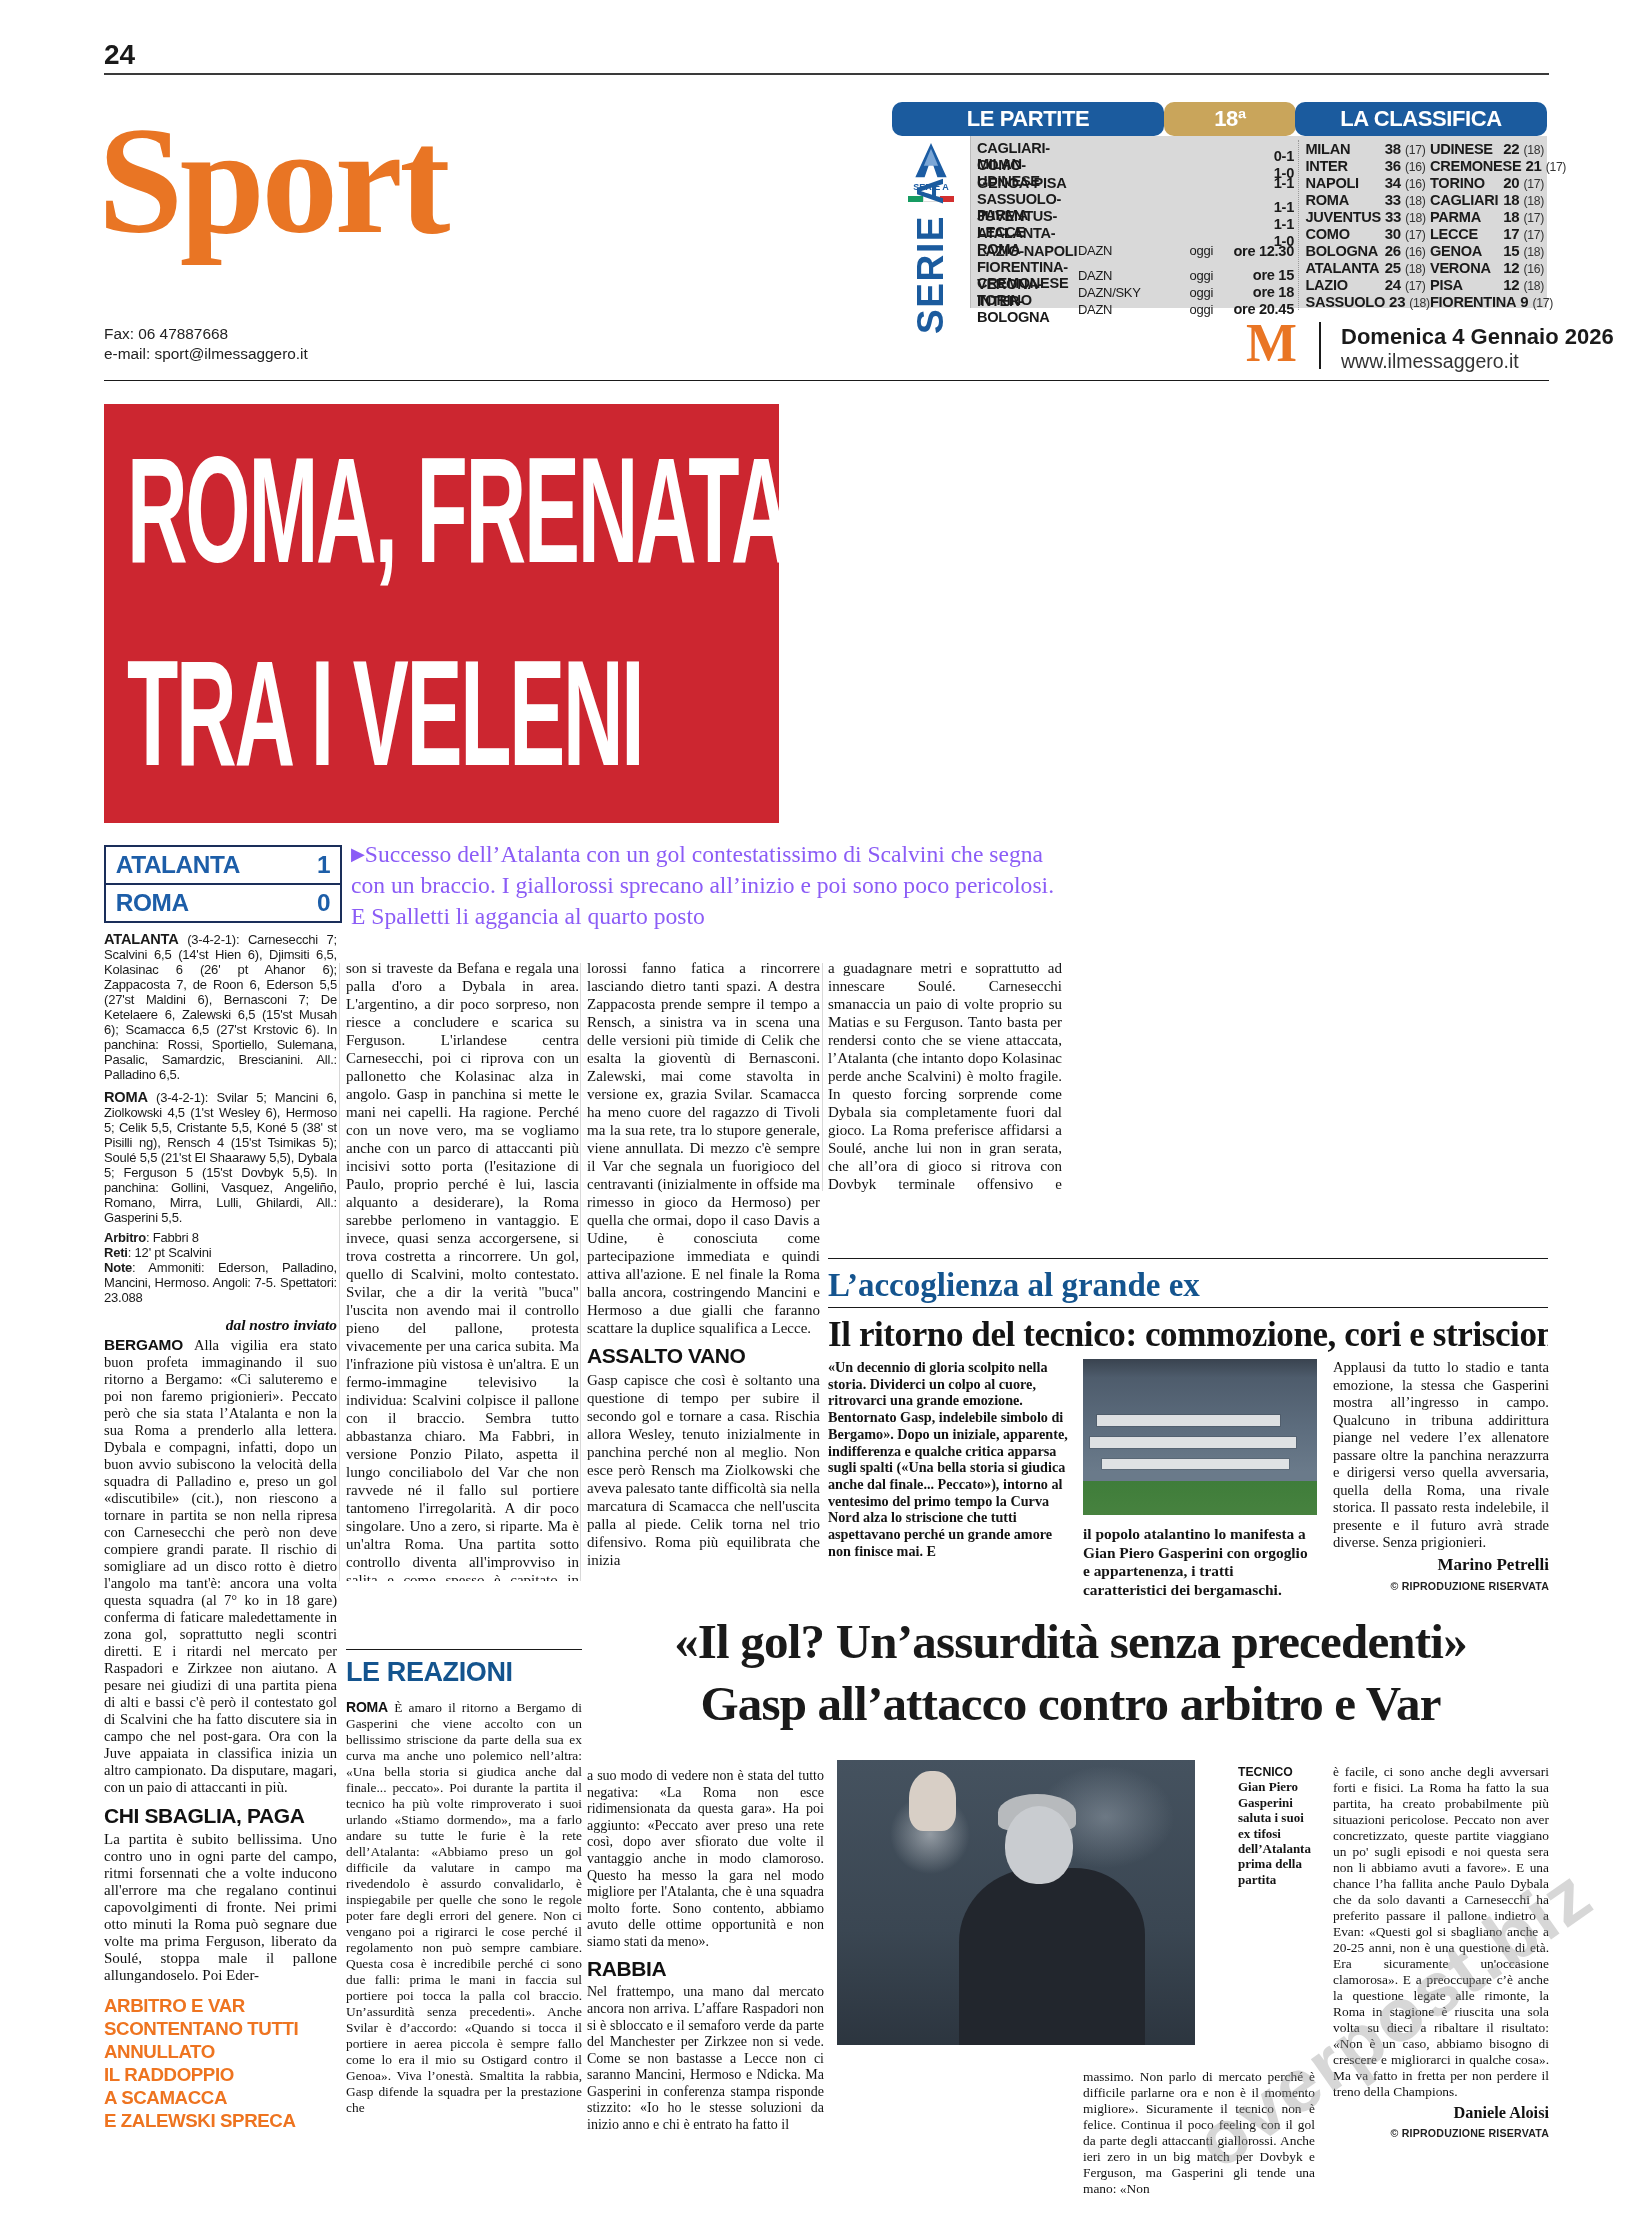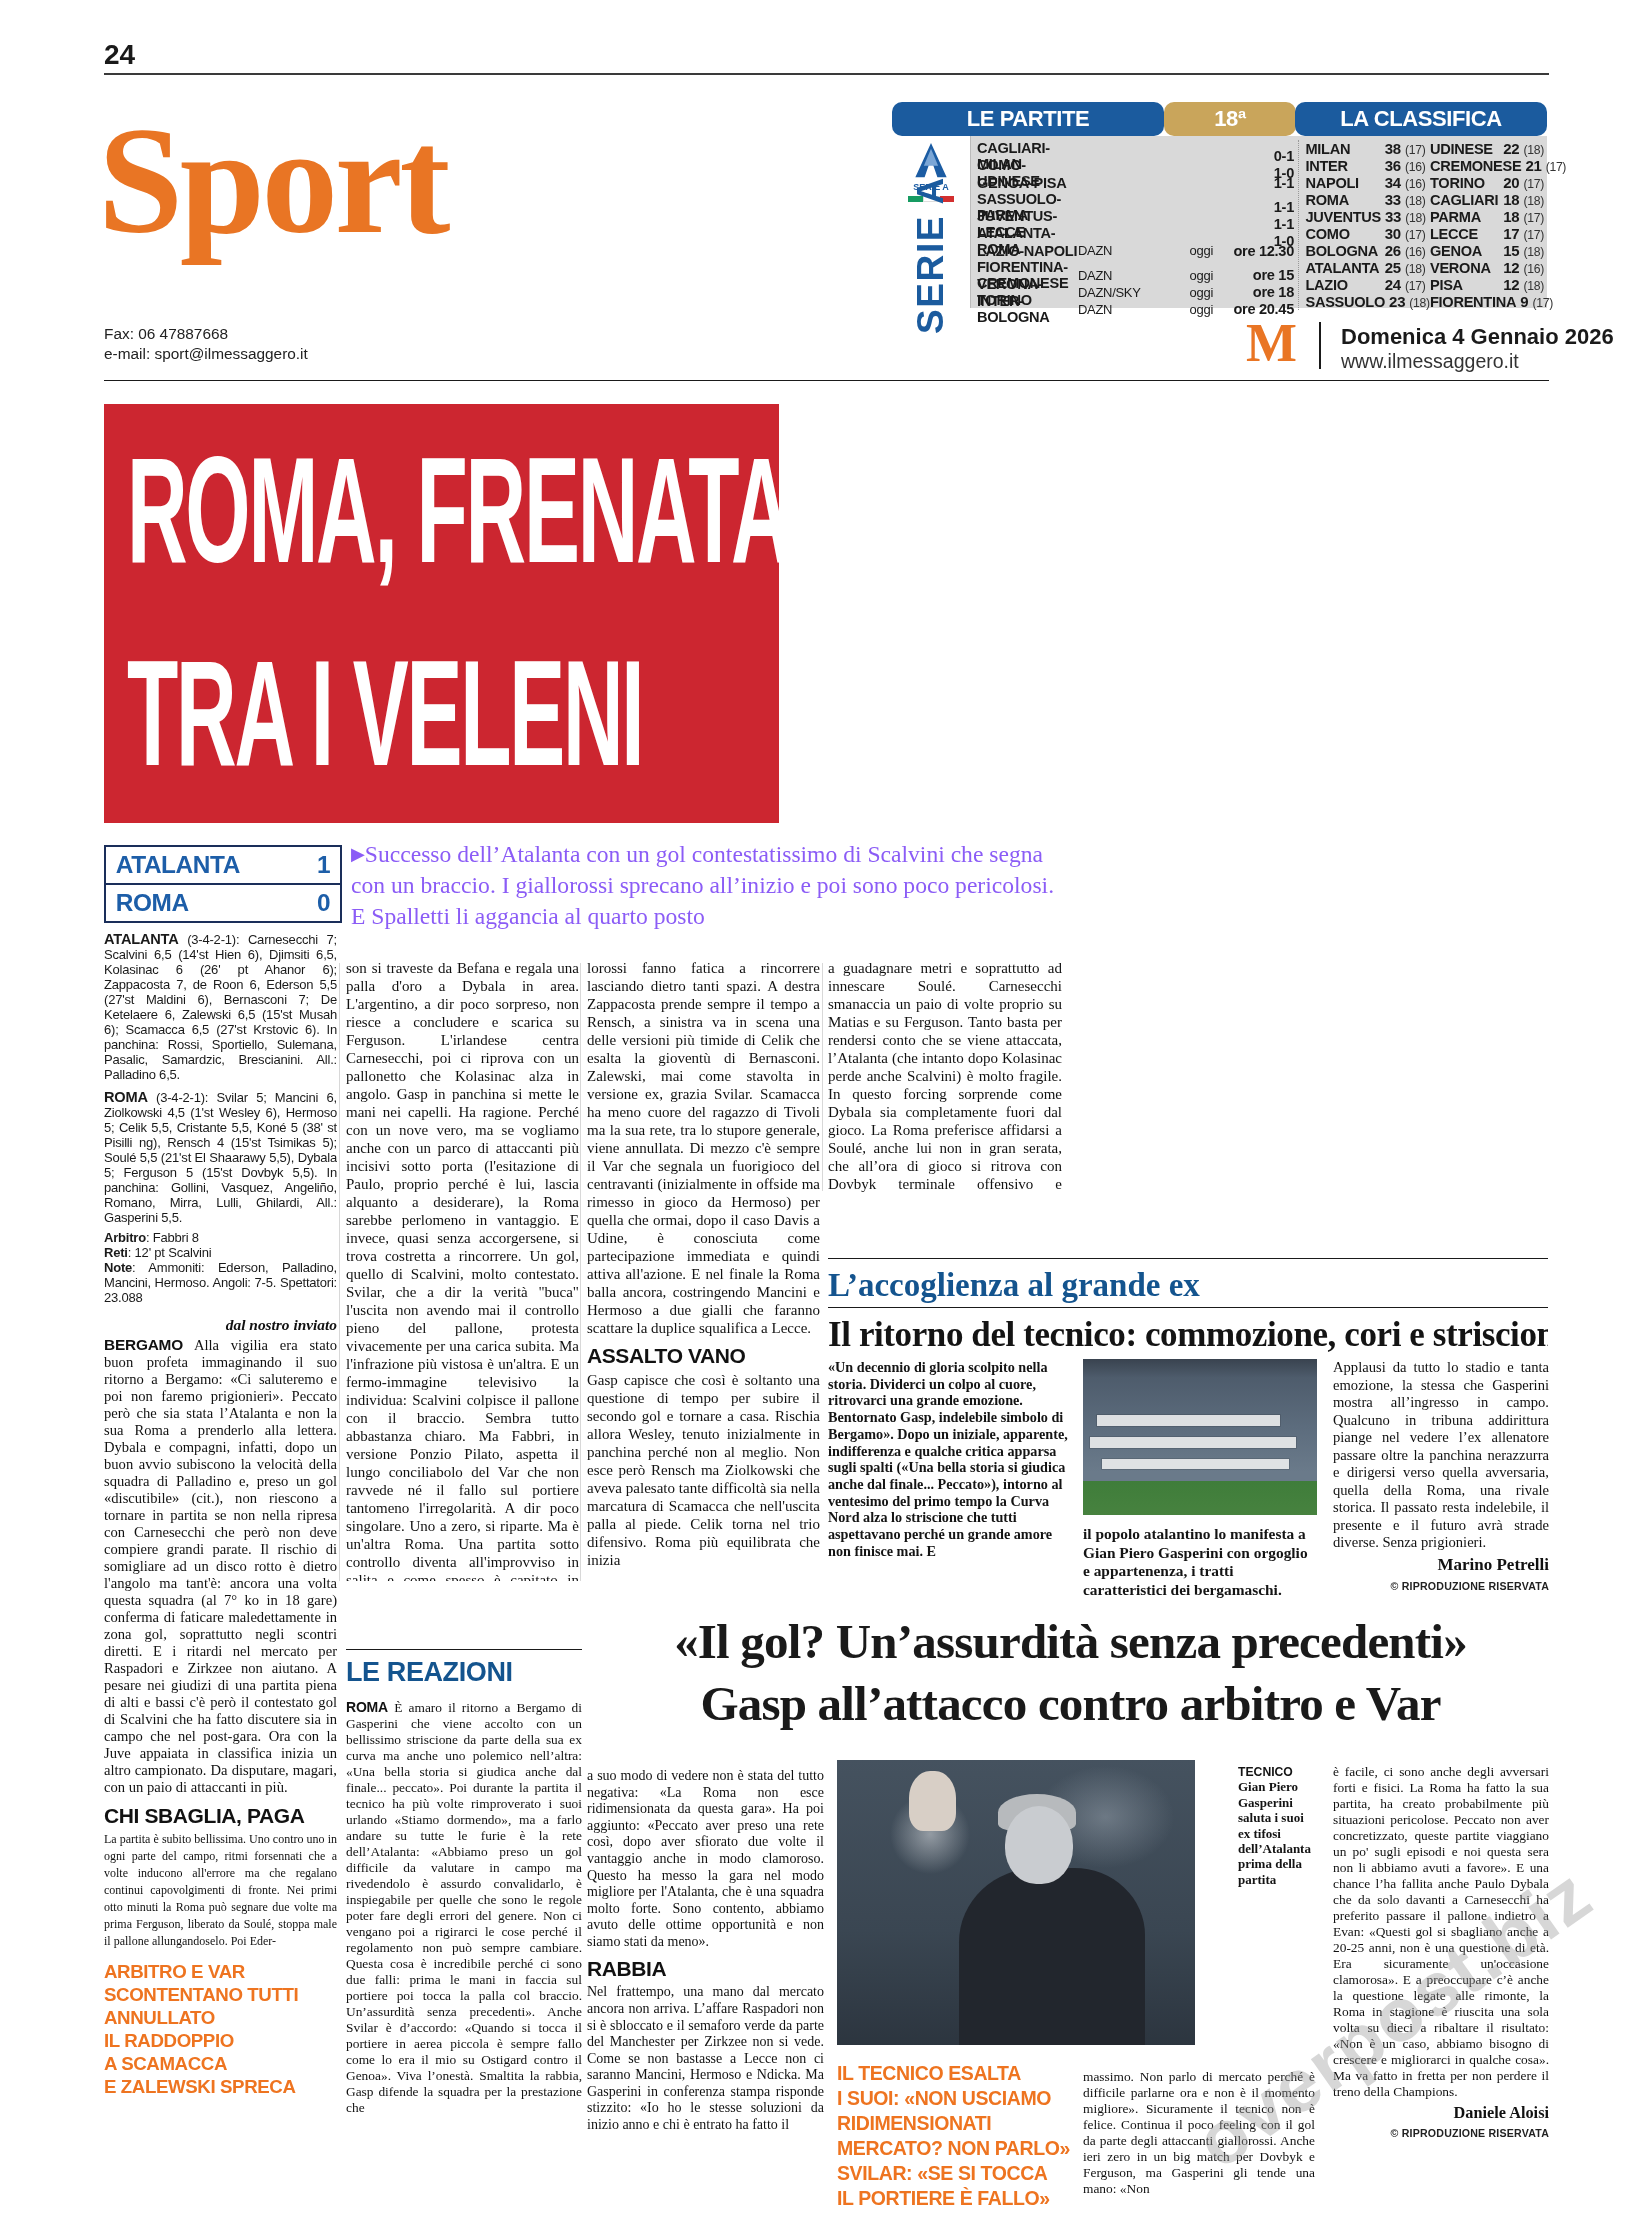--- a/index.html
+++ b/index.html
@@ -348,21 +348,21 @@
       <b style="font-size:14.6px;">ROMA</b><span> (3-4-2-1): Svilar 5; Mancini 6, Ziolkowski 4,5 (1'st Wesley 6), Hermoso 5; Celik 5,5, Cristante 5,5, Koné 5 (38' st Pisilli ng), Rensch 4 (15'st Tsimikas 5); Soulé 5,5 (21'st El Shaarawy 5,5), Dybala 5; Ferguson 5 (15'st Dovbyk 5,5). In panchina: Gollini, Vasquez, Angeliño, Romano, Mirra, Lulli, Ghilardi, All.: Gasperini 5,5.</span>
     </p>
     <p class="lineups" style="margin:0;"><b>Arbitro</b><span>: Fabbri 8</span></p>
     <p class="lineups" style="margin:0;"><b>Reti</b><span>: 12' pt Scalvini</span></p>
     <p class="lineups" style="margin:0 0 11.4px 0;"><b>Note</b><span>: Ammoniti: Ederson, Palladino, Mancini, Hermoso. Angoli: 7-5. Spettatori: 23.088</span></p>
     <div class="inviato" style="margin-bottom:1.6px;">dal nostro inviato</div>
     <p class="bodytxt" style="margin:0 0 8.1px 0;font-size:14.6px;line-height:17px;">
       <span class="lead-in">BERGAMO</span><span> Alla vigilia era stato buon profeta immaginando il suo ritorno a Bergamo: «Ci saluteremo e poi non faremo prigionieri». Peccato però che sia stata l’Atalanta e non la sua Roma a prenderlo alla lettera. Dybala e compagni, infatti, dopo un buon avvio subiscono la velocità della squadra di Palladino e, preso un gol «discutibile» (cit.), non riescono a tornare in partita se non nella ripresa con Carnesecchi che però non deve compiere grandi parate. Il rischio di somigliare ad un disco rotto è dietro l'angolo ma tant'è: ancora una volta questa squadra (al 7° ko in 18 gare) conferma di faticare maledettamente in zona gol, soprattutto negli scontri diretti. E i ritardi nel mercato per Raspadori e Zirkzee non aiutano. A pesare nei giudizi di una partita piena di alti e bassi c'è però il contestato gol di Scalvini che ha fatto discutere sia in campo che nel post-gara. Ora con la Juve appaiata in classifica inizia un altro campionato. Da disputare, magari, con un paio di attaccanti in più.</span>
     </p>
     <div class="sechead" style="margin:4.9px 0 3.3px 0;">CHI SBAGLIA, PAGA</div>
-    <p class="bodytxt" style="margin:0 0 9.8px 0;font-size:12px;line-height:17px;">La partita è subito bellissima. Uno contro uno in ogni parte del campo, ritmi forsennati che a volte inducono all'errore ma che regalano continui capovolgimenti di fronte. Nei primi otto minuti la Roma può segnare due volte ma prima Ferguson, liberato da Soulé, stoppa male il pallone allungandoselo. Poi Eder-</p>
+    <p class="bodytxt" style="margin:0 0 9.8px 0;font-size:15px;line-height:17px;">La partita è subito bellissima. Uno contro uno in ogni parte del campo, ritmi forsennati che a volte inducono all'errore ma che regalano continui capovolgimenti di fronte. Nei primi otto minuti la Roma può segnare due volte ma prima Ferguson, liberato da Soulé, stoppa male il pallone allungandoselo. Poi Eder-</p>
     <div class="quote-orange">ARBITRO E VAR
 SCONTENTANO TUTTI
 ANNULLATO
 IL RADDOPPIO
 A SCAMACCA
 E ZALEWSKI SPRECA</div>
   </div>
 
   <div class="abs bodytxt" style="left:346px;top:959px;width:233px;height:622px;overflow:hidden;">son si traveste da Befana e regala una palla d'oro a Dybala in area. L'argentino, a dir poco sorpreso, non riesce a concludere e scarica su Ferguson. L'irlandese centra Carnesecchi, poi ci riprova con un pallonetto che Kolasinac alza in angolo. Gasp in panchina si mette le mani nei capelli. Ha ragione. Perché con un nove vero, ma se vogliamo anche con un parco di attaccanti più incisivi sotto porta (l'esitazione di Paulo, proprio perché è lui, lascia alquanto a desiderare), la Roma sarebbe perlomeno in vantaggio. E invece, quasi senza accorgersene, si trova costretta a rincorrere. Un gol, quello di Scalvini, molto contestato. Svilar, che a dir la verità "buca" l'uscita non avendo mai il controllo pieno del pallone, protesta vivacemente per una carica subita. Ma l'infrazione più vistosa è un'altra. E un fermo-immagine televisivo la individua: Scalvini colpisce il pallone con il braccio. Sembra tutto abbastanza chiaro. Ma Fabbri, in versione Ponzio Pilato, aspetta il lungo conciliabolo del Var che non ravvede né il fallo sul portiere tantomeno l'irregolarità. A dir poco singolare. Uno a zero, si riparte. Ma è un'altra Roma. Una partita sotto controllo diventa all'improvviso in salita e come spesso è capitato in stagione, i gial-</div>
 
@@ -412,26 +412,20 @@
     <p class="small-body" style="margin:0;font-size:14px;line-height:16.6px;">Nel frattempo, una mano dal mercato ancora non arriva. L’affare Raspadori non si è sbloccato e il semaforo verde da parte del Manchester per Zirkzee non si vede. Come se non bastasse a Lecce non ci saranno Mancini, Hermoso e Ndicka. Ma Gasperini in conferenza stampa risponde stizzito: «Io ho le stesse soluzioni da inizio anno e chi è entrato ha fatto il</p>
   </div>
 
   <div class="abs photo-coach" style="left:837px;top:1760px;width:358px;height:285px;overflow:hidden;">
     <div class="coach-hand"></div>
     <div class="coach-body"></div>
     <div class="coach-hair"></div>
     <div class="coach-head"></div>
   </div>
 
-  <div class="abs quote-orange2" style="left:837px;top:2061px;width:252px;">IL TECNICO ESALTA
-I SUOI: «NON USCIAMO
-RIDIMENSIONATI
-MERCATO? NON PARLO»
-SVILAR: «SE SI TOCCA
-IL PORTIERE È FALLO»</div>
 
   <div class="abs tecnico-cap" style="left:1238px;top:1764px;width:75px;">
     <span class="lbl">TECNICO</span><span> Gian Piero Gasperini saluta i suoi ex tifosi dell’Atalanta prima della partita</span>
   </div>
 
   <div class="abs small-body" style="left:1083px;top:2069px;width:232px;height:159px;overflow:hidden;">massimo. Non parlo di mercato perché è difficile parlarne ora e non è il momento migliore». Sicuramente il tecnico non è felice. Continua il poco feeling con il gol da parte degli attaccanti giallorossi. Anche ieri zero in un big match per Dovbyk e Ferguson, ma Gasperini gli tende una mano: «Non</div>
 
   <div class="abs" style="left:1333px;top:1764px;width:216px;height:463px;overflow:hidden;">
     <p class="small-body" style="margin:0;font-size:13.4px;line-height:16px;">è facile, ci sono anche degli avversari forti e fisici. La Roma ha fatto la sua partita, ha creato probabilmente più situazioni pericolose. Peccato non aver concretizzato, queste partite viaggiano un po' sugli episodi e noi questa sera non li abbiamo avuti a favore». E una chance l’ha fallita anche Paulo Dybala che da solo davanti a Carnesecchi ha preferito passare il pallone indietro a Evan: «Questi gol si sbagliano anche a 20-25 anni, non è una questione di età. Era sicuramente un'occasione clamorosa». E a preoccupare c’è anche la questione legate alle rimonte, la Roma in stagione è riuscita una sola volta su dieci a ribaltare il risultato: «Non è un caso, abbiamo bisogno di crescere e migliorarci in qualche cosa». Ma va fatto in fretta per non perdere il treno della Champions.</p>
     <div class="byline" style="margin-top:3.3px;font-size:16.3px;">Daniele Aloisi</div>

